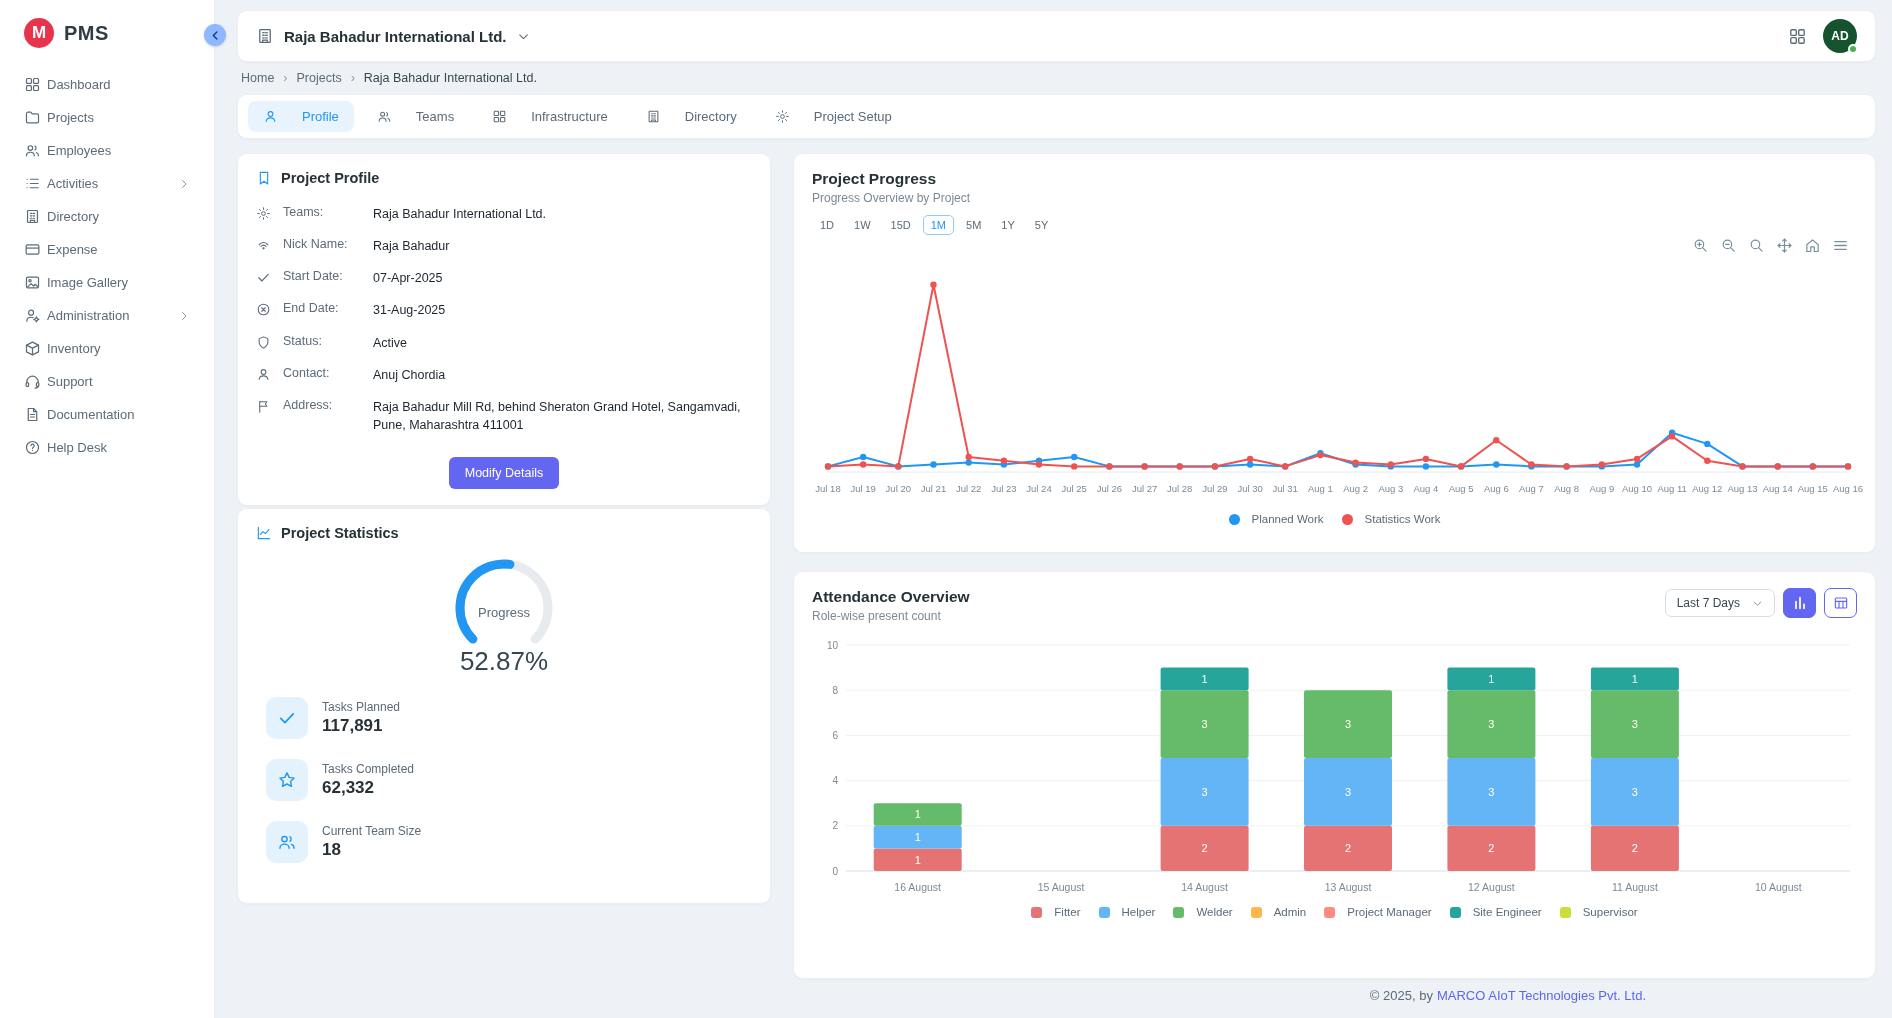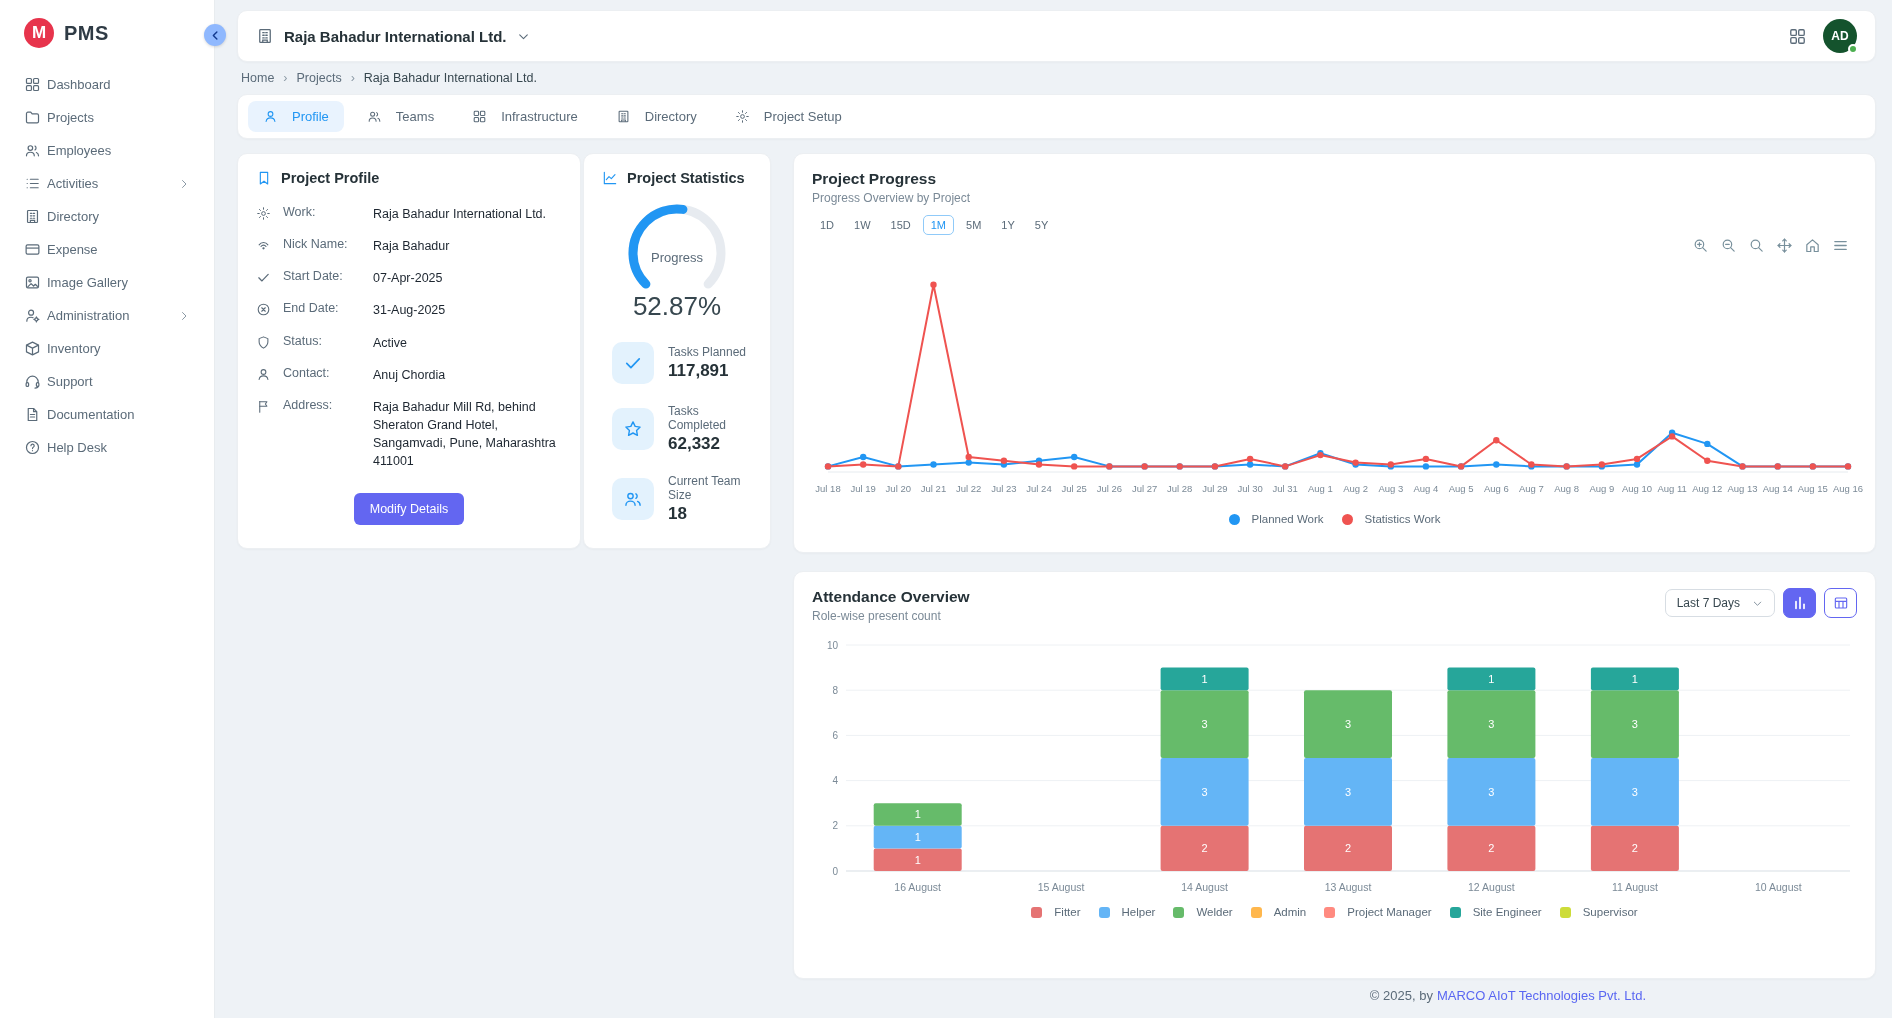--- a/index.html
+++ b/index.html
@@ -25,26 +25,26 @@
   .topbar-right{display:flex;align-items:center;gap:16px}
   .iconbtn{background:none;border:none;color:#5b6b79;cursor:pointer;display:flex}
   .iconbtn .ic{width:19px;height:19px}
   .avatar{width:34px;height:34px;border-radius:50%;background:#14532d;color:#fff;font-size:12px;font-weight:600;display:flex;align-items:center;justify-content:center;position:relative;cursor:pointer}
   .status-dot{position:absolute;right:-1px;bottom:-1px;width:10px;height:10px;border-radius:50%;background:#4caf50;border:2px solid #fff}
   .breadcrumb{padding:9px 4px;font-size:12.5px;color:#5b6b79;display:flex;gap:9px;align-items:center}
   .breadcrumb a{color:#5b6b79;text-decoration:none;cursor:pointer}
   .sep{color:#8b99a5}
   .crumb-current{color:#37474f}
   .tabbar{background:#fff;border:1px solid #eceff2;border-radius:10px;display:flex;gap:8px;padding:6px 10px;margin-bottom:14px;box-shadow:0 1px 2px rgba(0,0,0,.03)}
-  .tab{display:flex;align-items:flex-end;gap:14px;padding:8px 15px;border-radius:8px;color:#5b6b79;font-size:13px;cursor:pointer}
+  .tab{display:flex;align-items:flex-end;gap:24px;padding:8px 15px;border-radius:8px;color:#5b6b79;font-size:13px;cursor:pointer}
   .tab .ic{width:15px;height:15px}
   .tab.active{background:#e9f3fe;color:#2196f3}
   
   .content{display:flex;gap:22px;align-items:flex-start}
-  .col-left{width:534px;flex-shrink:0;display:flex;flex-direction:row;gap:2px}
+  .col-left{width:534px;flex-shrink:0;display:flex;flex-direction:column;gap:2px}
   .col-right{flex:1;display:flex;flex-direction:column;gap:18px;min-width:0}
   .card{background:#fff;border:1px solid #eceff2;border-radius:10px;padding:16px 18px;box-shadow:0 1px 2px rgba(0,0,0,.03)}
   .card-title-row{display:flex;gap:9px;align-items:center;margin-bottom:12px}
   .card-title{font-size:14.5px;font-weight:600;color:#263238}
   .card-title.lg{font-size:15.5px}
   .card-sub{font-size:12px;color:#7b8a97;margin-top:3px}
   .ic{display:inline-block;width:16px;height:16px;vertical-align:middle}
   .ic.blue{color:#2196f3}
   .ic.gray{color:#5b6b79}
   
@@ -455,21 +455,21 @@
           <div class="card-title-row">
             <svg class="ic blue">
                 <use href="#i-bookmark"></use>
               </svg>
             <h2 class="card-title">Project Profile</h2>
           </div>
           <div class="field-row">
               <svg class="ic gray">
                 <use href="#i-gear"></use>
               </svg>
-              <span class="f-label">Work:</span>
+              <span class="f-label">Teams:</span>
               <span class="f-value">Raja Bahadur International Ltd.</span>
             </div>
           <div class="field-row">
               <svg class="ic gray">
                 <use href="#i-scan"></use>
               </svg>
               <span class="f-label">Nick Name:</span>
               <span class="f-value">Raja Bahadur</span>
             </div>
           <div class="field-row">

